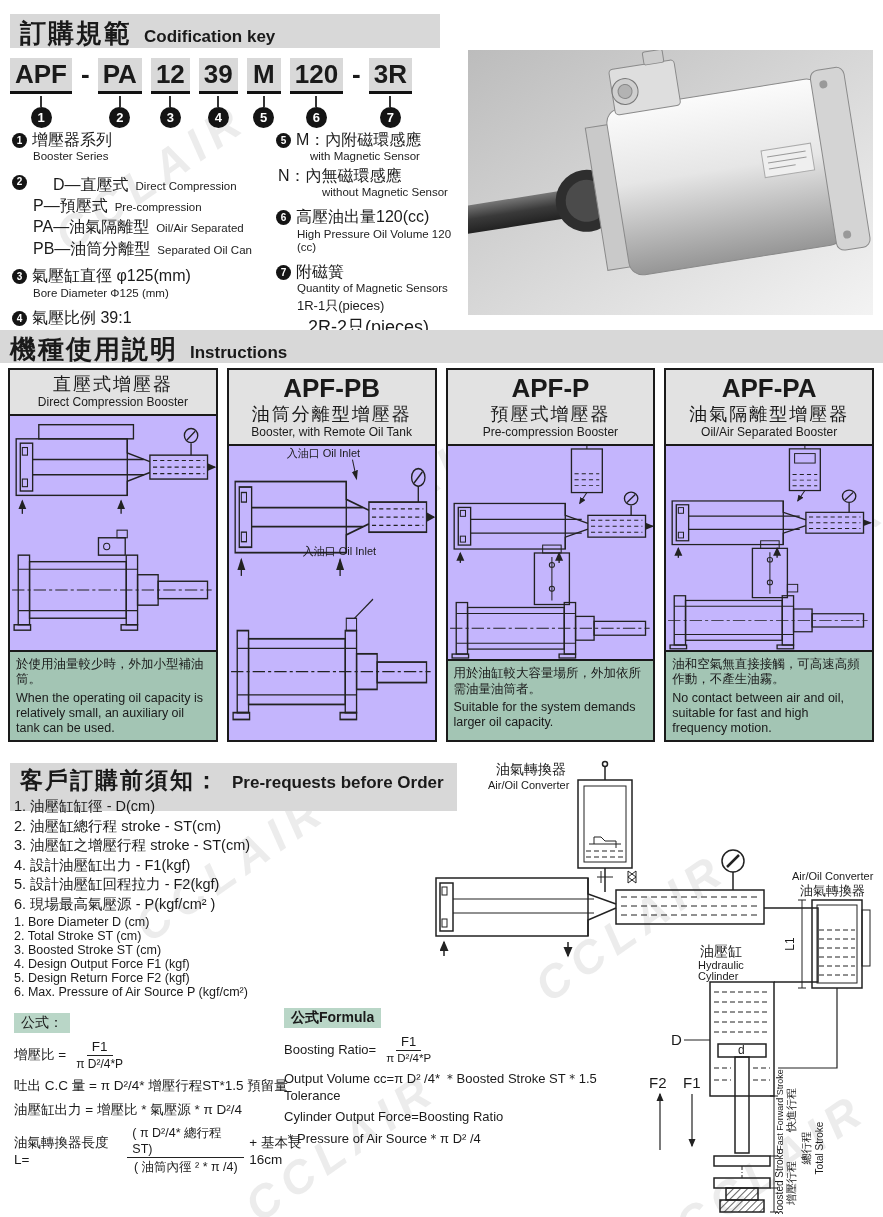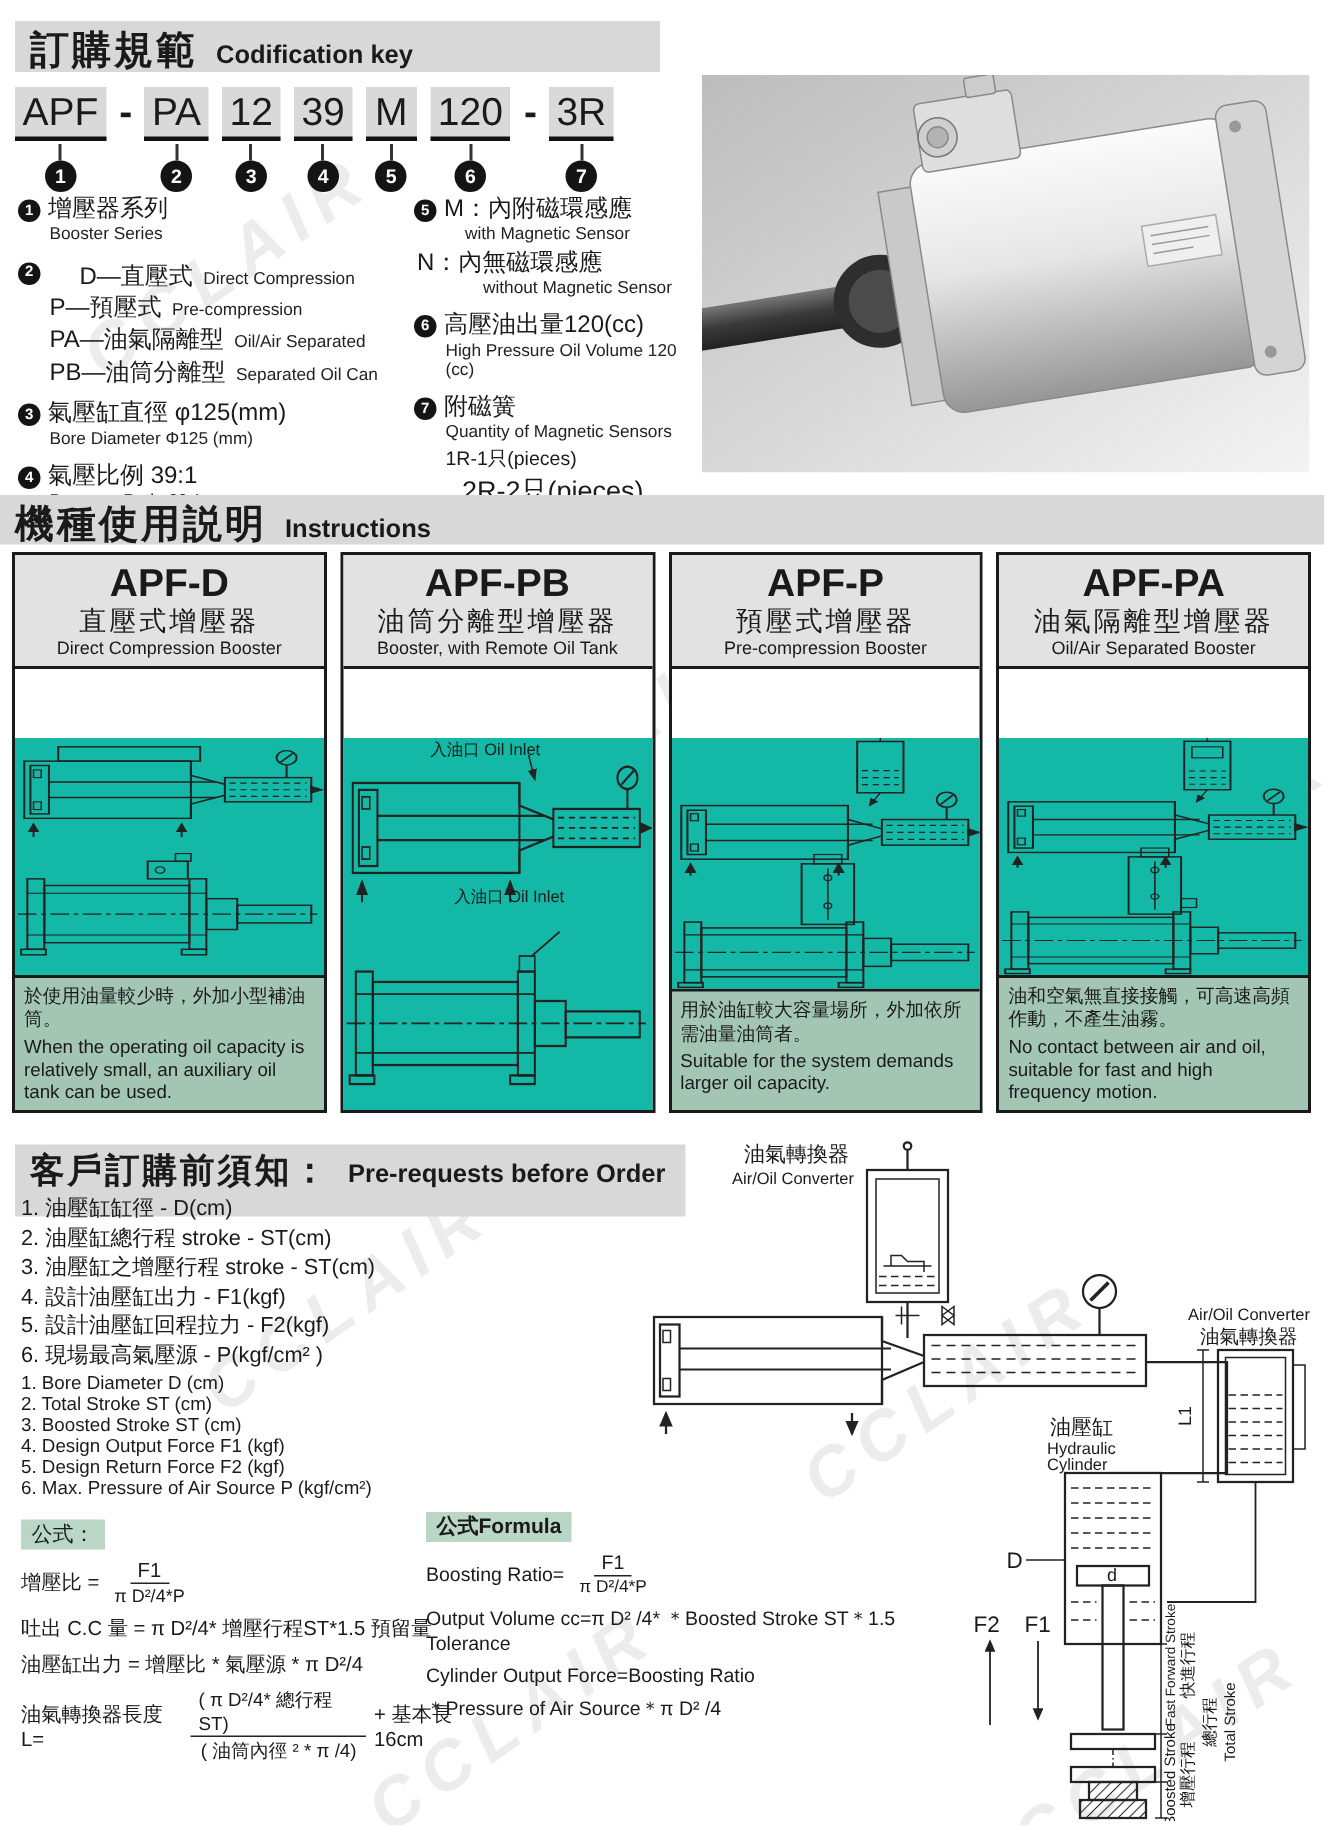--- a/index.html
+++ b/index.html
@@ -6,21 +6,21 @@
   .page{position:relative;width:883px;height:1217px;background:#fff;overflow:hidden;
         font-family:"Liberation Sans","DejaVu Sans",sans-serif;color:#1a1a1a;}
   .wm{position:absolute;font-size:46px;font-weight:bold;letter-spacing:8px;color:rgba(170,170,170,.22);
       transform:rotate(-35deg);pointer-events:none;font-style:italic;}
   .bar{position:absolute;background:#d8d8d8;display:flex;align-items:baseline;gap:12px;padding:2px 10px;box-sizing:border-box;}
   .bar .bzh{font-size:26px;font-weight:bold;letter-spacing:2px;}
   .bar .ben{font-size:17px;font-weight:bold;}
   
   .codeRow{position:absolute;left:10px;top:58px;display:flex;align-items:flex-start;}
   .seg{display:flex;flex-direction:column;align-items:center;margin-right:9px;}
-  .segBox{background:#d9d9d9;font-size:26px;font-weight:normal;line-height:30px;padding:1px 5px 2px;
+  .segBox{background:#d9d9d9;font-size:26px;font-weight:bold;line-height:30px;padding:1px 5px 2px;
           border-bottom:3px solid #111;text-align:center;min-width:24px;}
   .stem{width:2px;height:11px;background:#333;margin-top:2px;}
   .circ{width:21px;height:21px;border-radius:50%;background:#141414;color:#fff;font-size:13px;font-weight:bold;
         display:flex;align-items:center;justify-content:center;}
   .csep{font-size:26px;font-weight:bold;line-height:33px;margin:0 8px 0 0;}
   
   .notes{position:absolute;line-height:1.15;}
   .note{margin-bottom:9px;}
   .nrow{display:flex;align-items:flex-start;gap:5px;}
   .ncirc{flex:0 0 auto;width:15px;height:15px;border-radius:50%;background:#141414;color:#fff;font-size:10px;
@@ -35,21 +35,21 @@
   
   .photo{position:absolute;left:468px;top:50px;width:405px;height:265px;}
   
   .cols{position:absolute;left:8px;top:368px;width:866px;height:374px;display:grid;
         grid-template-columns:repeat(4,1fr);gap:9px;}
   .col{border:2.5px solid #1a1a1a;display:flex;flex-direction:column;background:#fff;box-sizing:border-box;}
   .colHead{background:#e2e2e2;text-align:center;border-bottom:2.5px solid #1a1a1a;padding:3px 2px 4px;}
   .colModel{font-size:26px;font-weight:bold;line-height:30px;}
   .colZh{font-size:18px;letter-spacing:2px;line-height:22px;}
   .colEn{font-size:12px;line-height:15px;}
-  .colDiag{flex:1;position:relative;background:#14b8a6;margin-top:46px;}
+  .colDiag{flex:1;position:relative;background:#c4b5fd;}
   .colDiag svg{position:absolute;inset:0;width:100%;height:100%;}
   .inlet{position:absolute;font-size:11px;white-space:nowrap;}
   .colDesc{background:#a3c5b4;border-top:2.5px solid #1a1a1a;padding:5px 6px 4px;min-height:70px;box-sizing:content-box;}
   .dzh{font-size:12.5px;margin-bottom:3px;line-height:1.25;}
   .den{font-size:12.5px;line-height:1.2;}
   
   .listZh{position:absolute;left:14px;top:797px;font-size:14.5px;line-height:19.5px;}
   .listEn{position:absolute;left:14px;top:915px;font-size:12.5px;line-height:14px;}
   .glabel{display:inline-block;background:#b9d6c7;padding:1px 7px;font-size:14px;}
   .fzone{position:absolute;}
@@ -248,21 +248,20 @@
 
   <div class="bar" style="left:0;top:330px;width:883px;height:33px;">
     <span class="bzh">機種使用説明</span>
     <span class="ben">Instructions</span>
   </div>
 
   <div class="cols">
 
     <div class="col">
       <div class="colHead">
-        <div class="colModel">APF-D</div>
         <div class="colZh">直壓式增壓器</div>
         <div class="colEn">Direct Compression Booster</div>
       </div>
       <div class="colDiag">
         <svg viewBox="0 0 200 215" preserveAspectRatio="none" stroke="#222" fill="none" stroke-width="1.3">
           <defs>
               <marker id="a1" markerWidth="8" markerHeight="8" refX="6" refY="3" orient="auto">
                 <path d="M0,0 L7,3 L0,6 z" fill="#222" stroke="none"></path>
               </marker>
             </defs>

